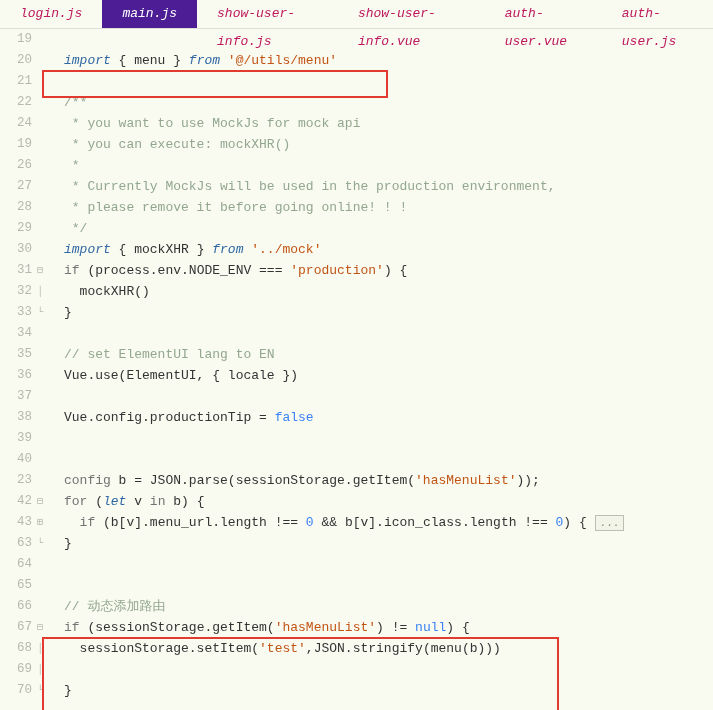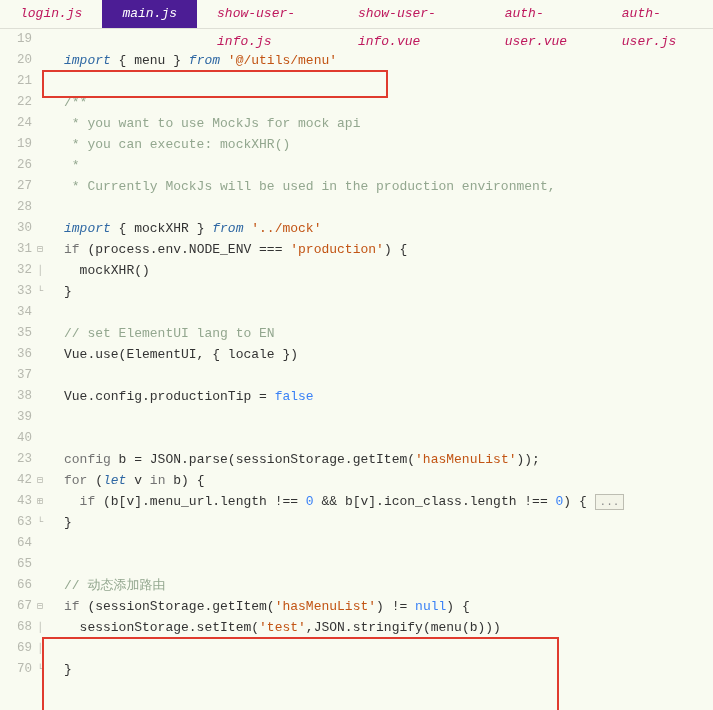--- a/index.html
+++ b/index.html
@@ -46,21 +46,22 @@
 
   <div class="code" id="code">
       <div class="line"><div class="ln">19</div><div class="fold-gutter"></div><div class="src"></div></div>
       <div class="line"><div class="ln">20</div><div class="fold-gutter"></div><div class="src"><span class="kw">import</span><span class="op"> { menu } </span><span class="kw">from</span><span class="op"> </span><span class="str">'@/utils/menu'</span></div></div>
       <div class="line"><div class="ln">21</div><div class="fold-gutter"></div><div class="src"></div></div>
       <div class="line"><div class="ln">22</div><div class="fold-gutter"></div><div class="src"><span class="cmt">/**</span></div></div>
       <div class="line"><div class="ln">24</div><div class="fold-gutter"></div><div class="src"><span class="cmt"> * you want to use MockJs for mock api</span></div></div>
       <div class="line"><div class="ln">19</div><div class="fold-gutter"></div><div class="src"><span class="cmt"> * you can execute: mockXHR()</span></div></div>
       <div class="line"><div class="ln">26</div><div class="fold-gutter"></div><div class="src"><span class="cmt"> *</span></div></div>
       <div class="line"><div class="ln">27</div><div class="fold-gutter"></div><div class="src"><span class="cmt"> * Currently MockJs will be used in the production environment,</span></div></div>
-      <div class="line"><div class="ln">28</div><div class="fold-gutter"></div></div>
+      <div class="line"><div class="ln">28</div><div class="fold-gutter"></div><div class="src"><span class="cmt"> * please remove it before going online! ! !</span></div></div>
+      <div class="line"><div class="ln">29</div><div class="fold-gutter"></div><div class="src"><span class="cmt"> */</span></div></div>
       <div class="line"><div class="ln">30</div><div class="fold-gutter"></div><div class="src"><span class="kw">import</span><span class="op"> { mockXHR } </span><span class="kw">from</span><span class="op"> </span><span class="str">'../mock'</span></div></div>
       <div class="line"><div class="ln">31</div><div class="fold-gutter">⊟</div><div class="src"><span class="kw2">if</span><span class="op"> (process.env.NODE_ENV === </span><span class="str">'production'</span><span class="op">) {</span></div></div>
       <div class="line"><div class="ln">32</div><div class="fold-gutter">│</div><div class="src"><span class="op">  mockXHR()</span></div></div>
       <div class="line"><div class="ln">33</div><div class="fold-gutter">└</div><div class="src"><span class="op">}</span></div></div>
       <div class="line"><div class="ln">34</div><div class="fold-gutter"></div><div class="src"></div></div>
       <div class="line"><div class="ln">35</div><div class="fold-gutter"></div><div class="src"><span class="cmt">// set ElementUI lang to EN</span></div></div>
       <div class="line"><div class="ln">36</div><div class="fold-gutter"></div><div class="src"><span class="op">Vue.use(ElementUI, { locale })</span></div></div>
       <div class="line"><div class="ln">37</div><div class="fold-gutter"></div><div class="src"></div></div>
       <div class="line"><div class="ln">38</div><div class="fold-gutter"></div><div class="src"><span class="op">Vue.config.productionTip = </span><span class="lit">false</span></div></div>
       <div class="line"><div class="ln">39</div><div class="fold-gutter"></div><div class="src"></div></div>

